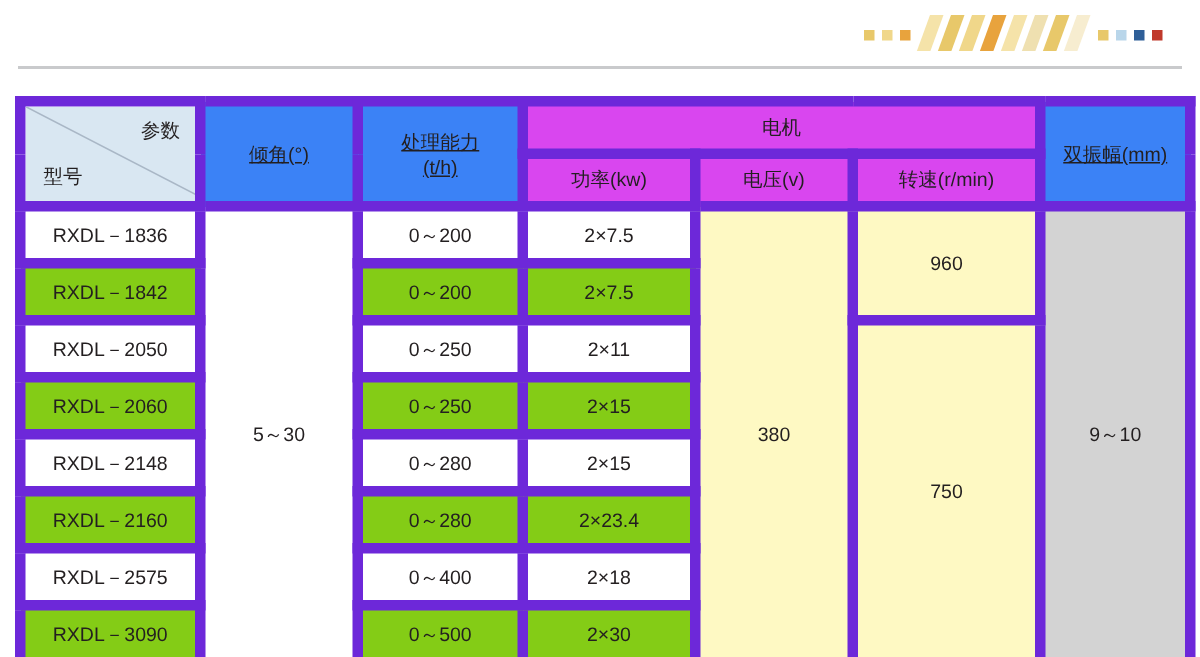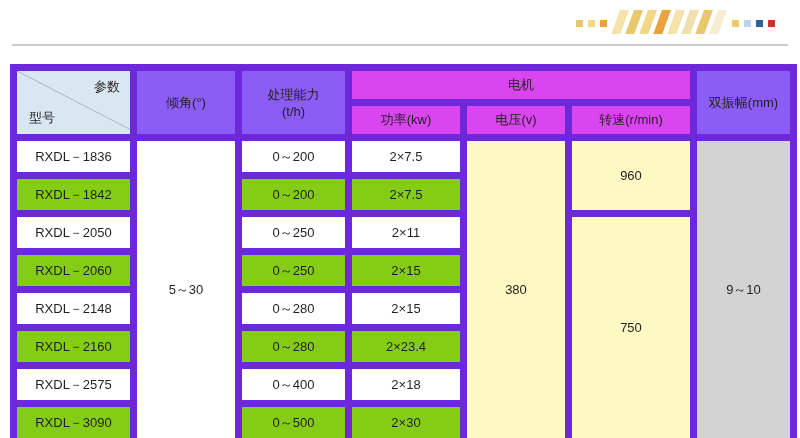--- a/index.html
+++ b/index.html
@@ -70,21 +70,22 @@
     font-weight: normal;
     font-size: 13px;
     color: #231f20;
     padding: 0;
   }
   .hdr {
     background: #d946ef;
     height: 28px;
   }
   .hdr-tall {
-    background: #8b5cf6;
+    background: #3b82f6;
+    text-decoration: underline;
   }
   .corner {
     background: #d9e7f2;
     position: relative;
     padding: 0;
   }
   .corner .diag {
     position: absolute;
     left: 0; top: 0;
     width: 100%;

